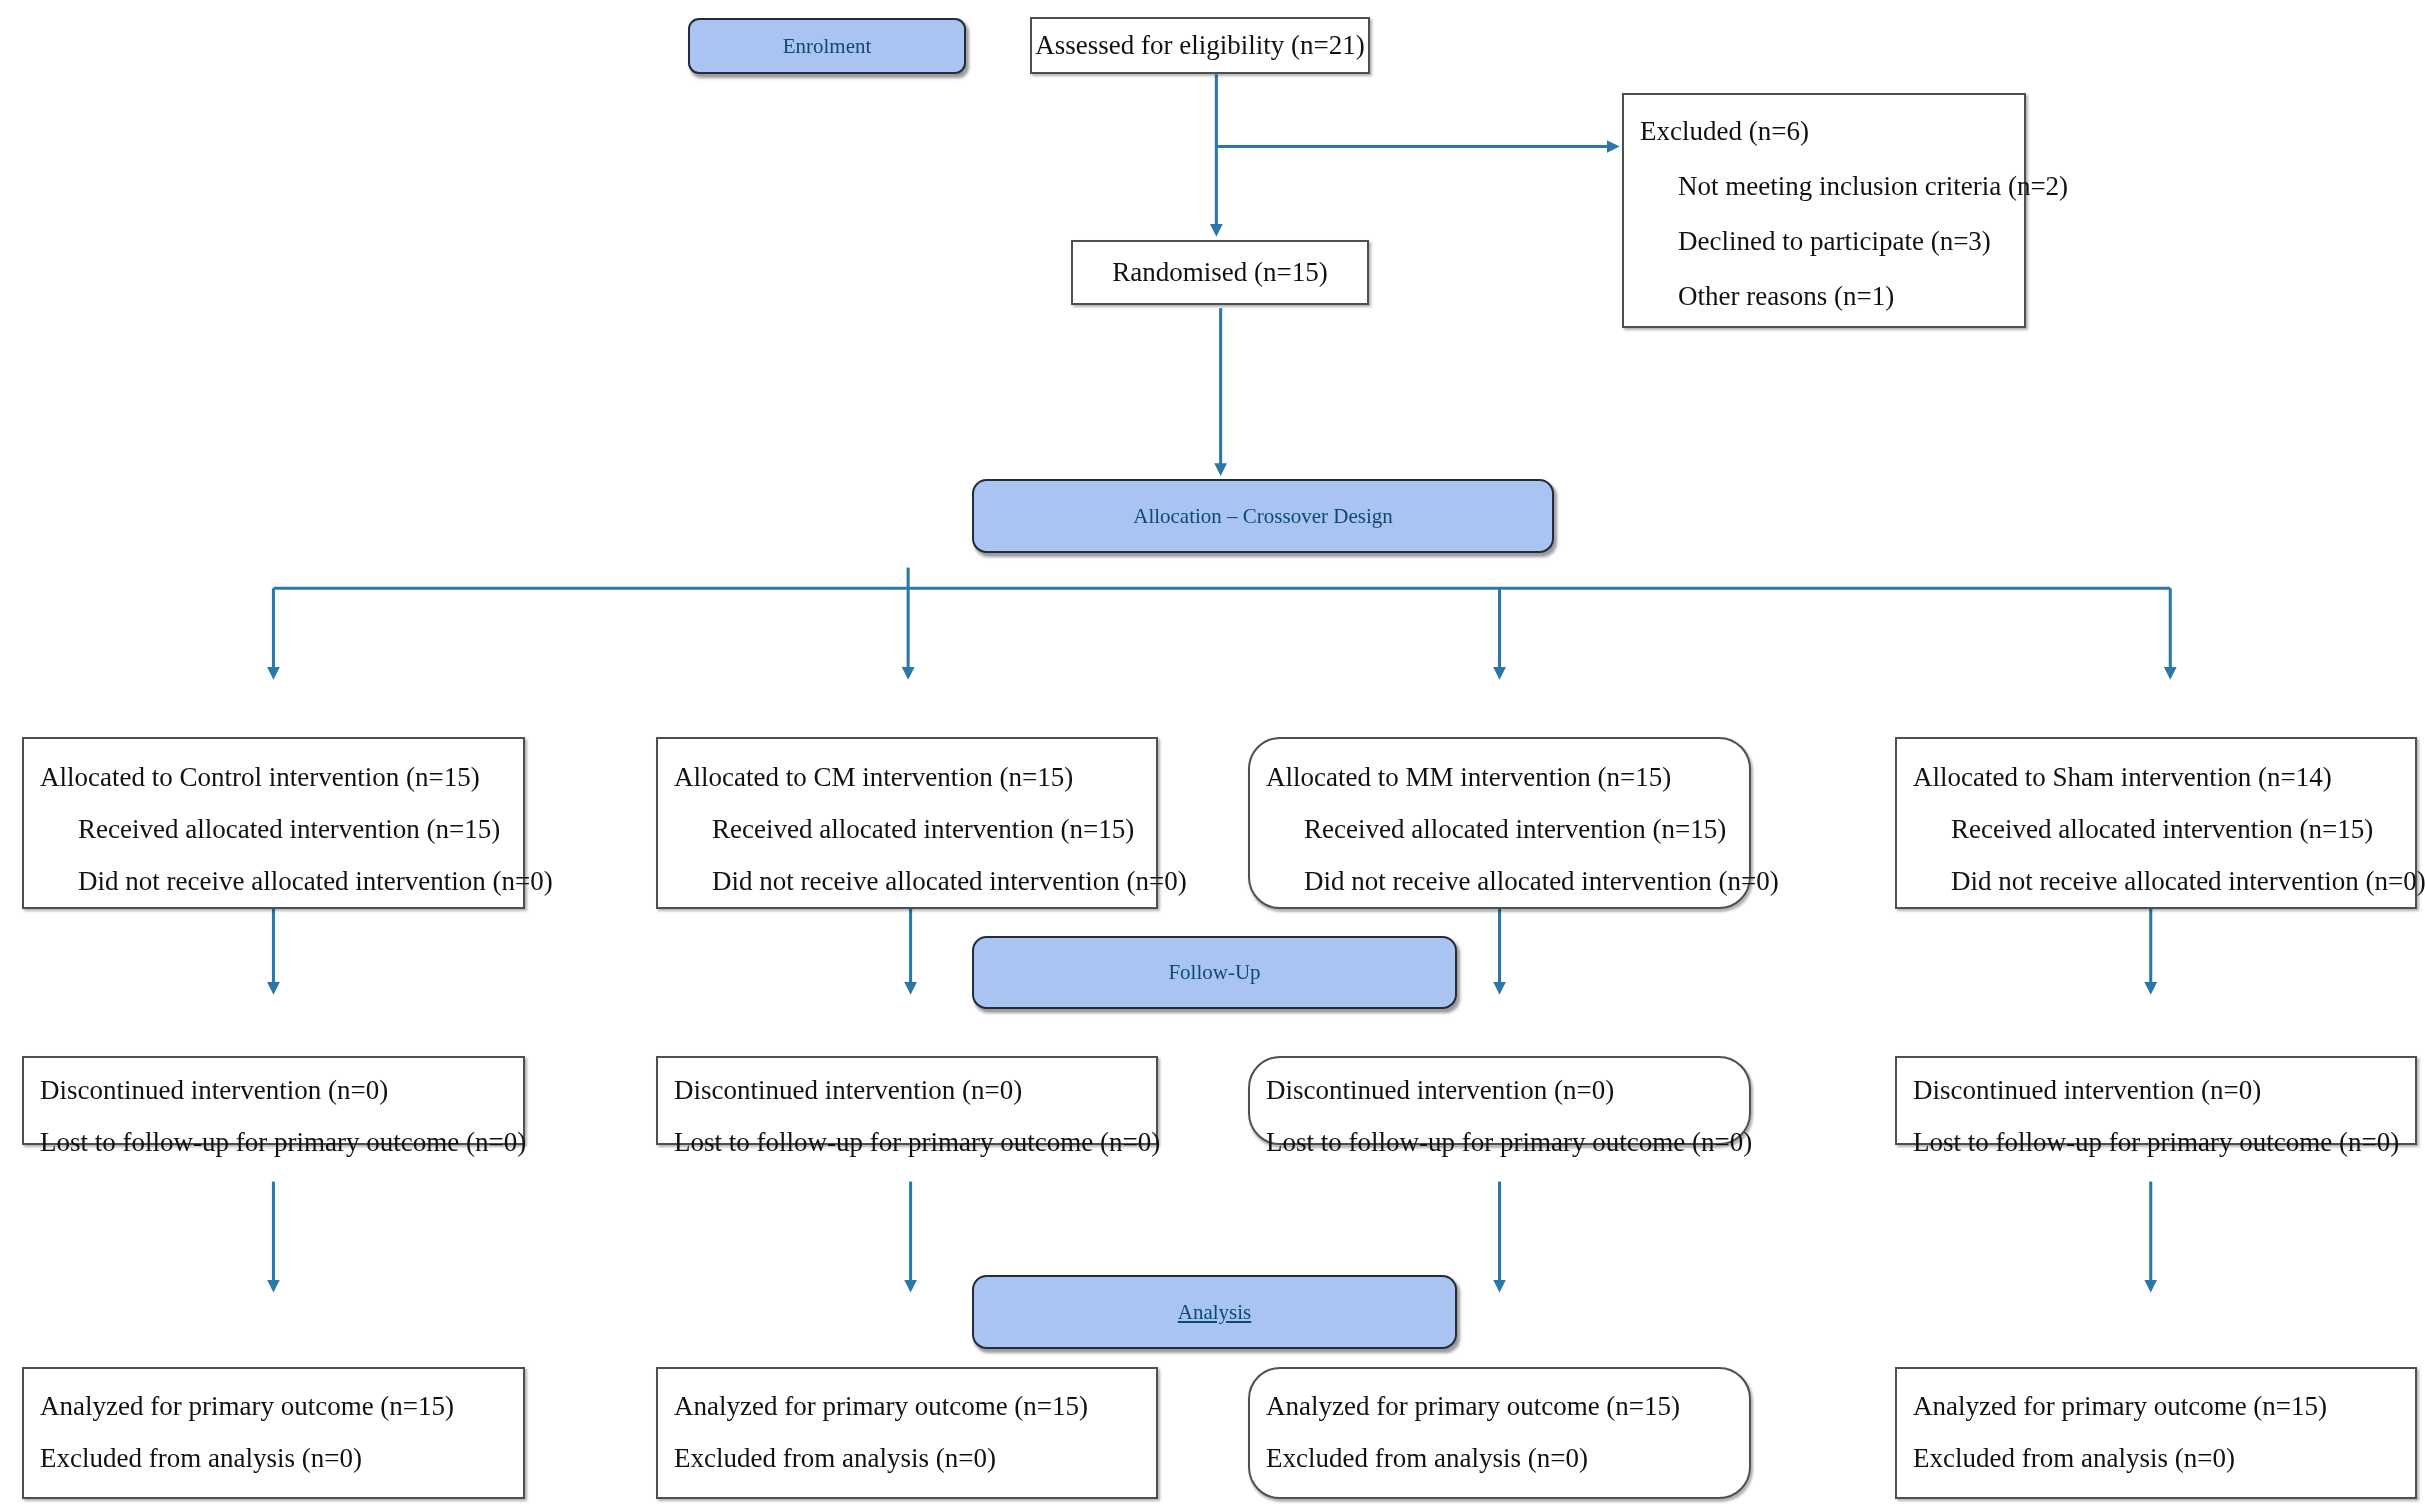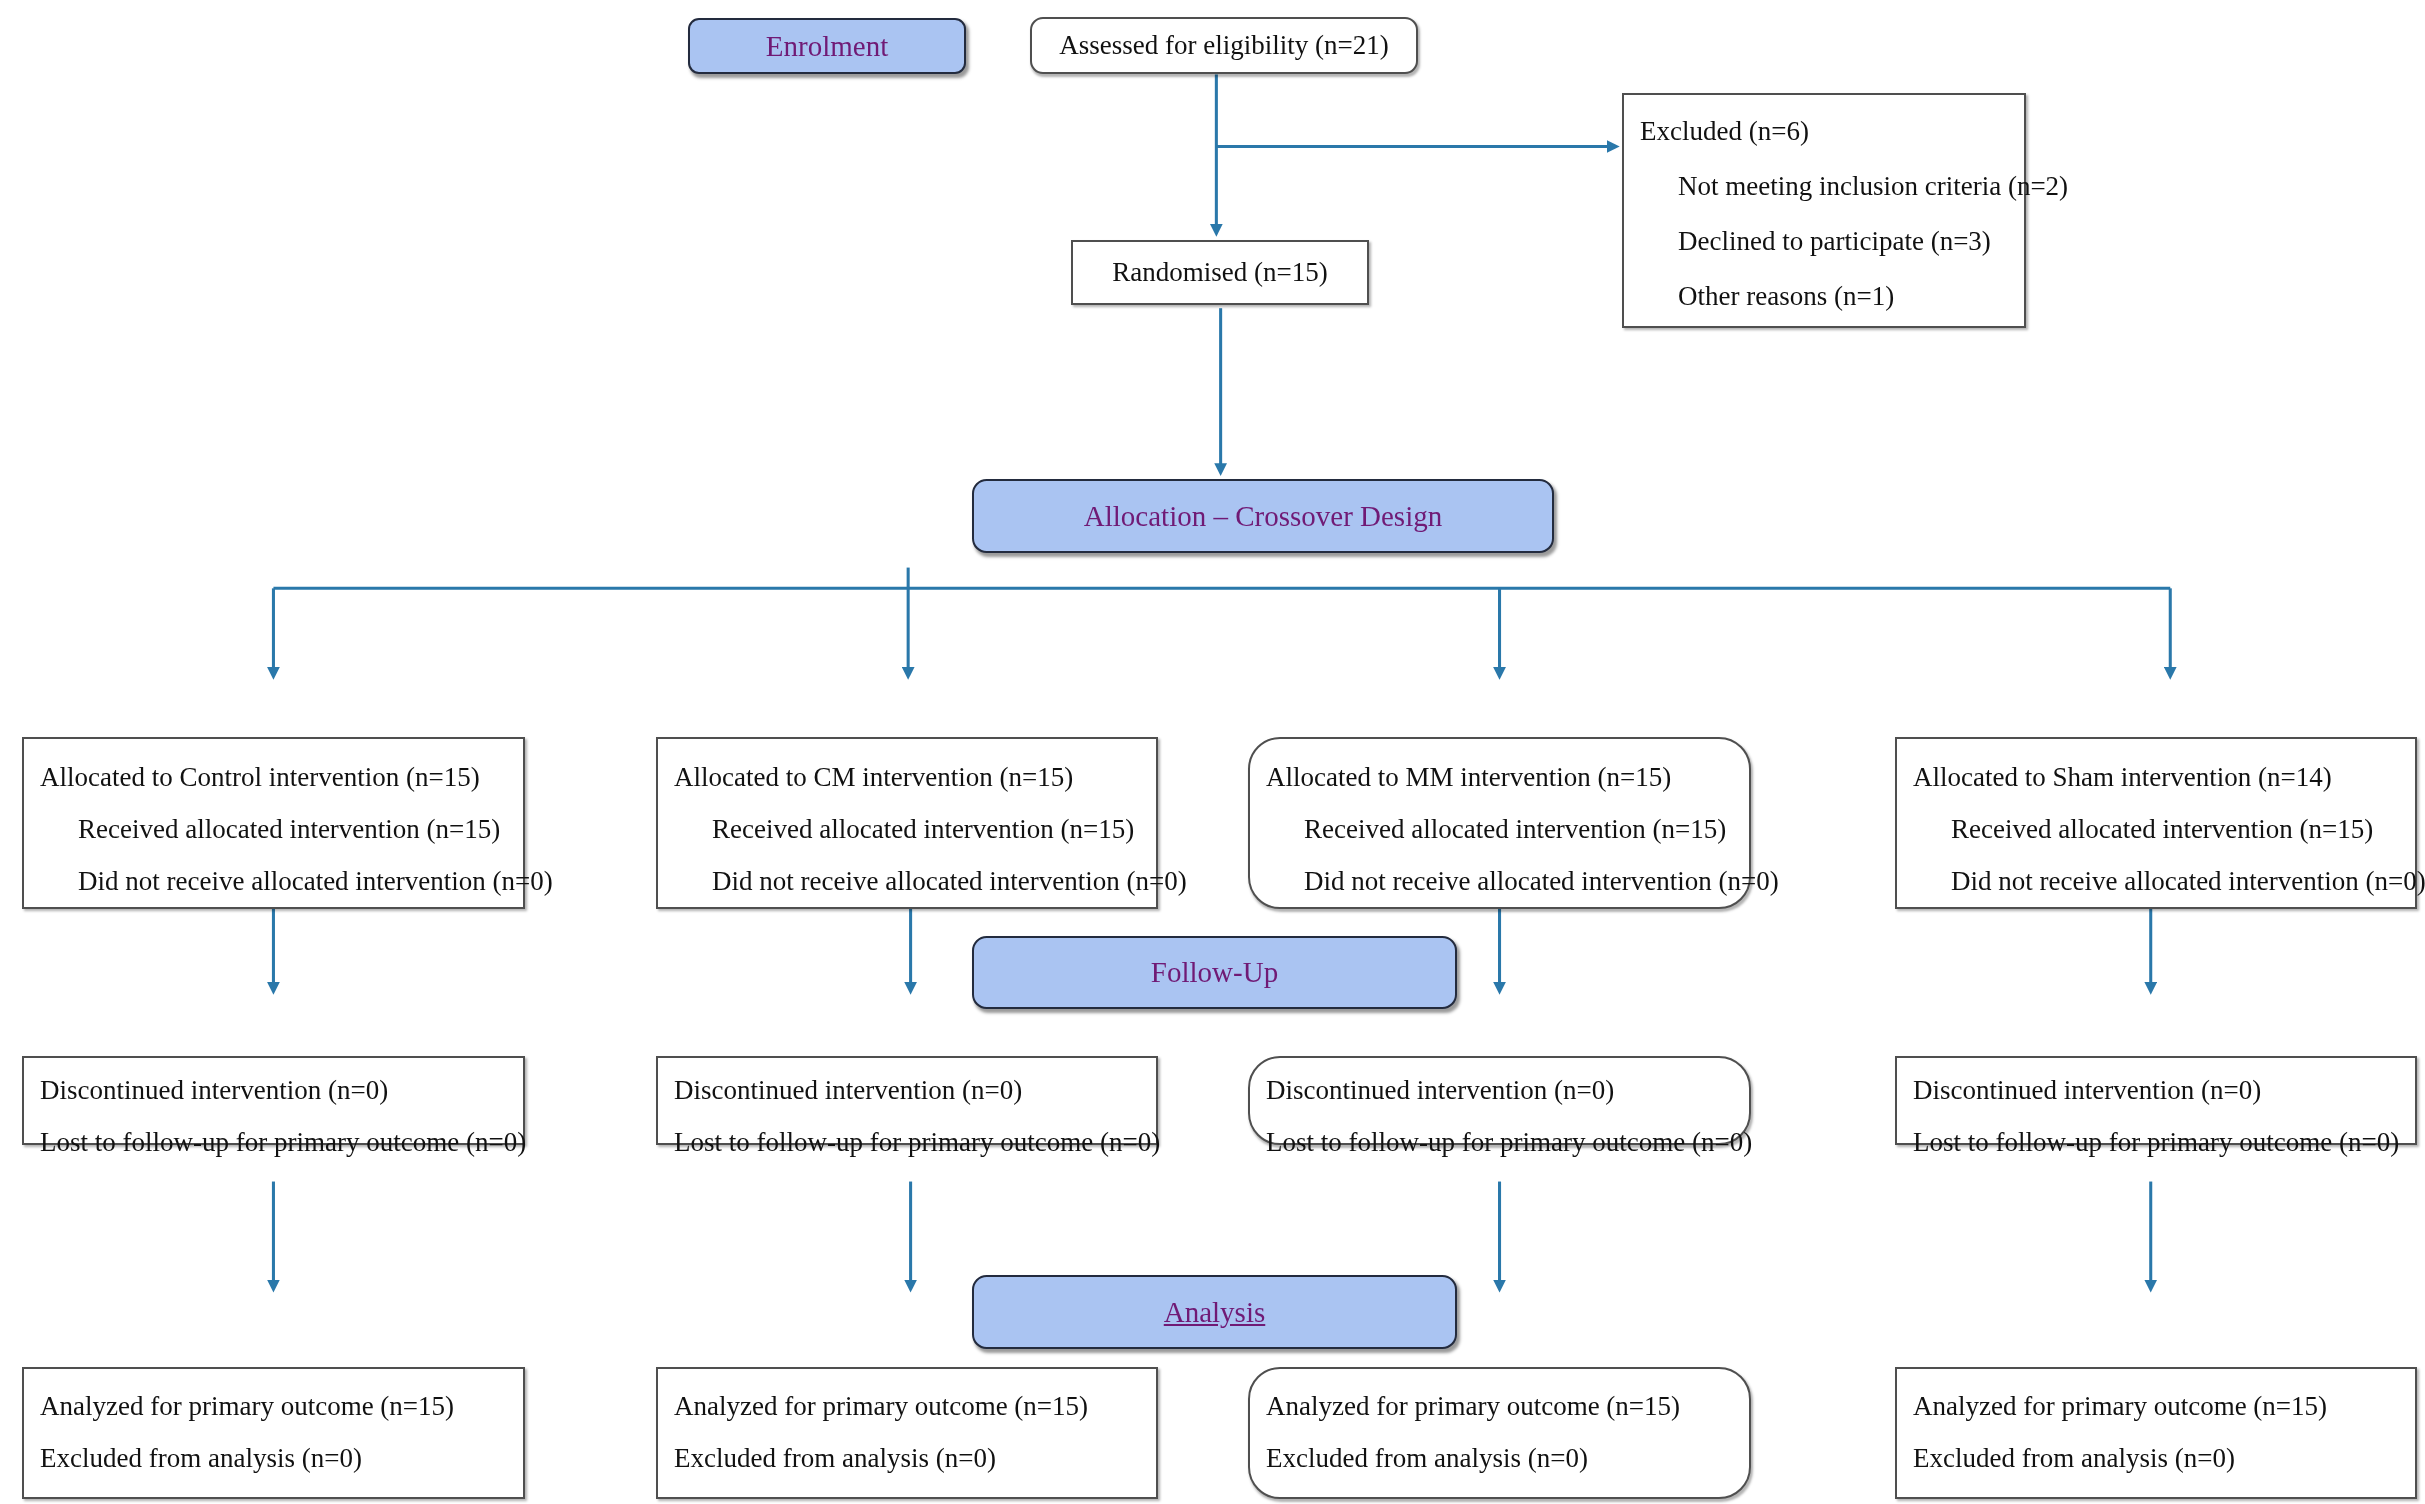--- a/index.html
+++ b/index.html
@@ -20,22 +20,22 @@
     font-size:27px;
     box-shadow:1.8px 2.4px 2.4px rgba(0,0,0,0.30);
   }
   .center{display:flex;align-items:center;justify-content:center;text-align:center;}
   .banner{
     position:absolute;
     background:#aac4f2;
     border:2.4px solid #232b3e;
     border-radius:14.6px;
     box-sizing:border-box;
-    color:#701a75;
-    font-size:29px;
+    color:#0c4a6e;
+    font-size:21px;
     display:flex;align-items:center;justify-content:center;text-align:right;
     box-shadow:2.4px 3.7px 3.1px rgba(0,0,0,0.40);
   }
   .pad{padding:12.2px 11px 0 16px;}
   .line{line-height:52px;white-space:nowrap;}
   .excl .line{line-height:55px;}
   .indent{padding-left:38px;}
   
   .c1{left:22px;width:503px;}
   .c2{left:656px;width:502px;}
@@ -82,21 +82,21 @@
       <line x1="1492" y1="1936" x2="1492" y2="2100" marker-end="url(#arw)"></line>
       <line x1="2457" y1="1936" x2="2457" y2="2100" marker-end="url(#arw)"></line>
       <line x1="3524" y1="1936" x2="3524" y2="2100" marker-end="url(#arw)"></line>
     </g>
   </svg>
 
   <div class="banner" style="left:688px;top:18.3px;width:278px;height:56px;border-radius:11px;">
     <span>Enrolment</span>
   </div>
 
-  <div class="wbox center" style="left:1030px;top:17px;width:388px;height:57px;border-radius:13px;">
+  <div class="wbox center" style="left:1030px;top:17px;width:340px;height:57px;">
     <span>Assessed for eligibility (n=21)</span>
   </div>
 
   <div class="wbox pad excl" style="left:1622px;top:93px;width:404px;height:235px;padding-top:8.5px;">
     <div class="line">Excluded (n=6)</div>
     <div class="line indent">Not meeting inclusion criteria (n=2)</div>
     <div class="line indent">Declined to participate (n=3)</div>
     <div class="line indent">Other reasons (n=1)</div>
   </div>
 

